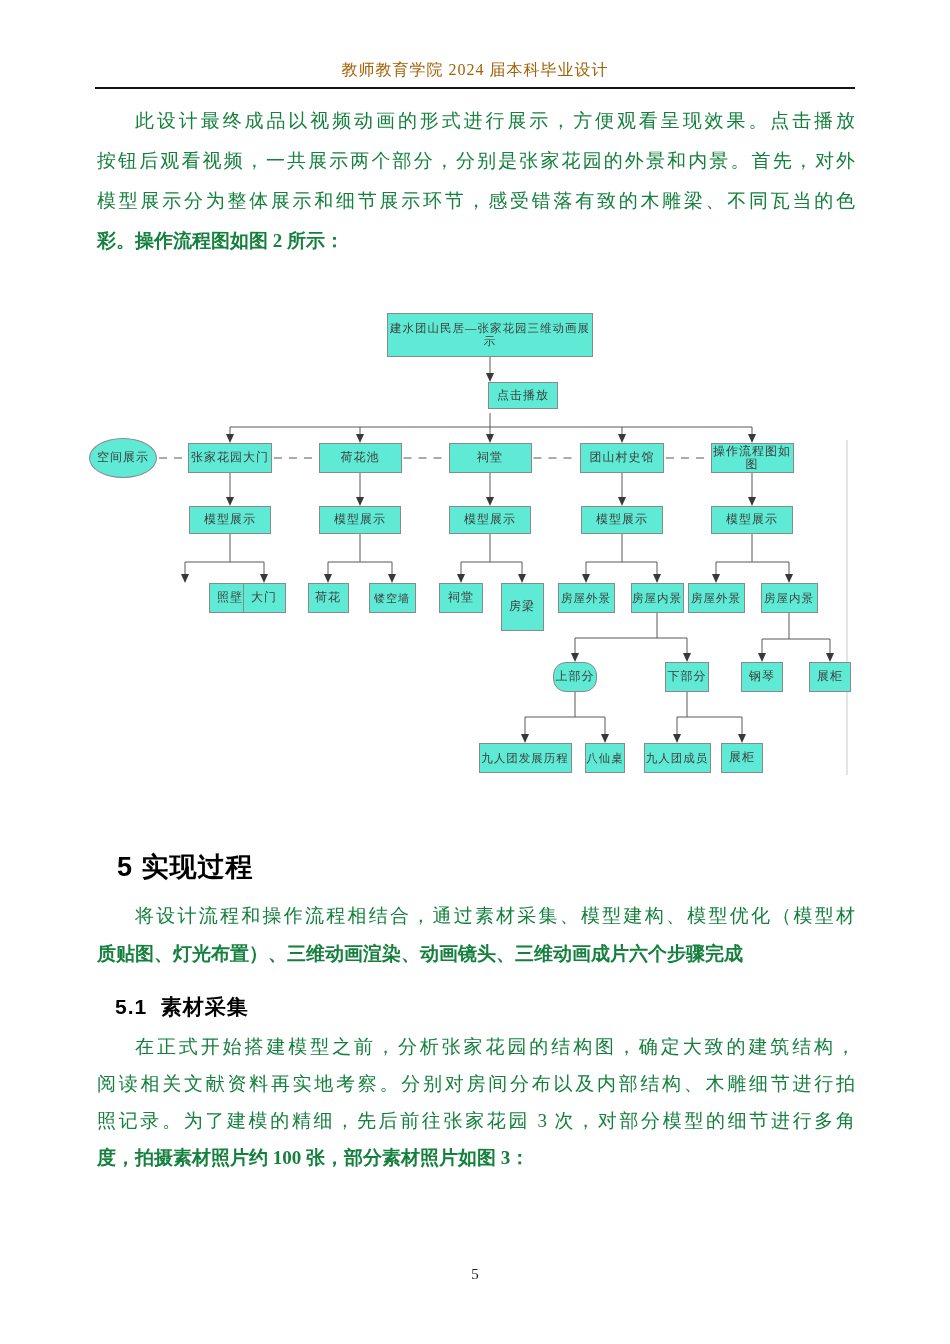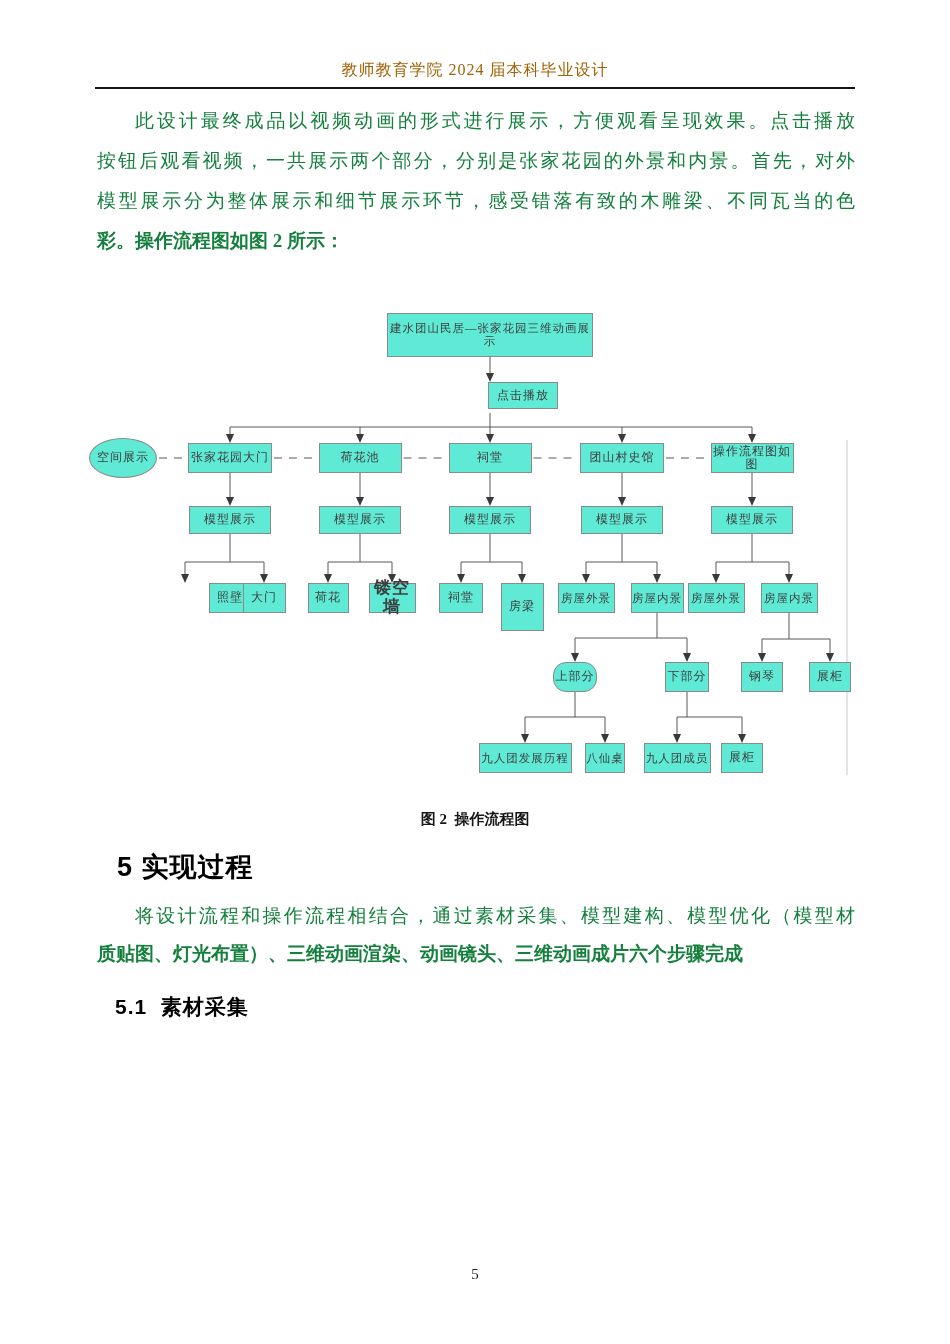--- a/index.html
+++ b/index.html
@@ -145,42 +145,47 @@
       <div class="fc-node" style="left: 580px; top: 443px; width: 84px; height: 30px;">团山村史馆</div>
       <div class="fc-node" style="left: 710.5px; top: 443px; width: 83px; height: 30px;">操作流程图如图</div>
       <div class="fc-node" style="left: 189px; top: 506px; width: 82px; height: 28px;">模型展示</div>
       <div class="fc-node" style="left: 319px; top: 506px; width: 82px; height: 28px;">模型展示</div>
       <div class="fc-node" style="left: 449px; top: 506px; width: 82px; height: 28px;">模型展示</div>
       <div class="fc-node" style="left: 581px; top: 506px; width: 82px; height: 28px;">模型展示</div>
       <div class="fc-node" style="left: 711px; top: 506px; width: 82px; height: 28px;">模型展示</div>
       <div class="fc-node" style="left: 163.5px; top: 583px; width: 43px; height: 30px; margin-left: 45px;">照壁</div>
       <div class="fc-node" style="left: 242.5px; top: 583px; width: 43px; height: 30px;">大门</div>
       <div class="fc-node" style="left: 307.5px; top: 583px; width: 41px; height: 30px;">荷花</div>
-      <div class="fc-node" style="left: 368.5px; top: 583px; width: 47px; height: 30px; font-size: 17px; font-weight: bold;">镂空墙</div>
+      <div class="fc-node" style="left: 368.5px; top: 583px; width: 47px; height: 30px; font-size: 11px;">镂空墙</div>
       <div class="fc-node" style="left: 439px; top: 583px; width: 44px; height: 30px;">祠堂</div>
       <div class="fc-node" style="left: 500.5px; top: 583px; width: 43px; height: 48px;">房梁</div>
       <div class="fc-node" style="left: 557.5px; top: 583px; width: 57px; height: 30px; font-size: 11.5px;">房屋外景</div>
       <div class="fc-node" style="left: 630.5px; top: 583px; width: 53px; height: 30px; font-size: 11.5px;">房屋内景</div>
       <div class="fc-node" style="left: 687.5px; top: 583px; width: 57px; height: 30px; font-size: 11.5px;">房屋外景</div>
       <div class="fc-node" style="left: 760.5px; top: 583px; width: 57px; height: 30px; font-size: 11.5px;">房屋内景</div>
       <div class="fc-node" style="left: 553px; top: 662px; width: 44px; height: 30px; border-radius: 13px;">上部分</div>
       <div class="fc-node" style="left: 665px; top: 662px; width: 44px; height: 30px;">下部分</div>
       <div class="fc-node" style="left: 741px; top: 662px; width: 42px; height: 30px;">钢琴</div>
       <div class="fc-node" style="left: 809px; top: 662px; width: 42px; height: 30px;">展柜</div>
       <div class="fc-node" style="left: 478.5px; top: 743px; width: 93px; height: 30px; font-size: 11.5px;">九人团发展历程</div>
       <div class="fc-node" style="left: 585px; top: 743px; width: 40px; height: 30px; font-size: 11.5px;">八仙桌</div>
       <div class="fc-node" style="left: 643.5px; top: 743px; width: 67px; height: 30px; font-size: 11.5px;">九人团成员</div>
       <div class="fc-node" style="left: 721px; top: 743px; width: 42px; height: 30px;">展柜</div>
     </div>
 
-  <div class="caption">图 2  操作流程图</div>
   <div class="h1">5 实现过程</div>
 
   <div id="p2" class="para">
       <div class="first">将设计流程和操作流程相结合，通过素材采集、模型建构、模型优化（模型材</div>
       <div class="last">质贴图、灯光布置）、三维动画渲染、动画镜头、三维动画成片六个步骤完成</div>
     </div>
 
   <div class="h2">5.1  素材采集</div>
 
+  <div id="p3" class="para">
+      <div class="first">在正式开始搭建模型之前，分析张家花园的结构图，确定大致的建筑结构，</div>
+      <div>阅读相关文献资料再实地考察。分别对房间分布以及内部结构、木雕细节进行拍</div>
+      <div>照记录。为了建模的精细，先后前往张家花园 3 次，对部分模型的细节进行多角</div>
+      <div class="last">度，拍摄素材照片约 100 张，部分素材照片如图 3：</div>
+    </div>
 
   <div class="page-number">5</div>
 </div>
 
 </body></html>

